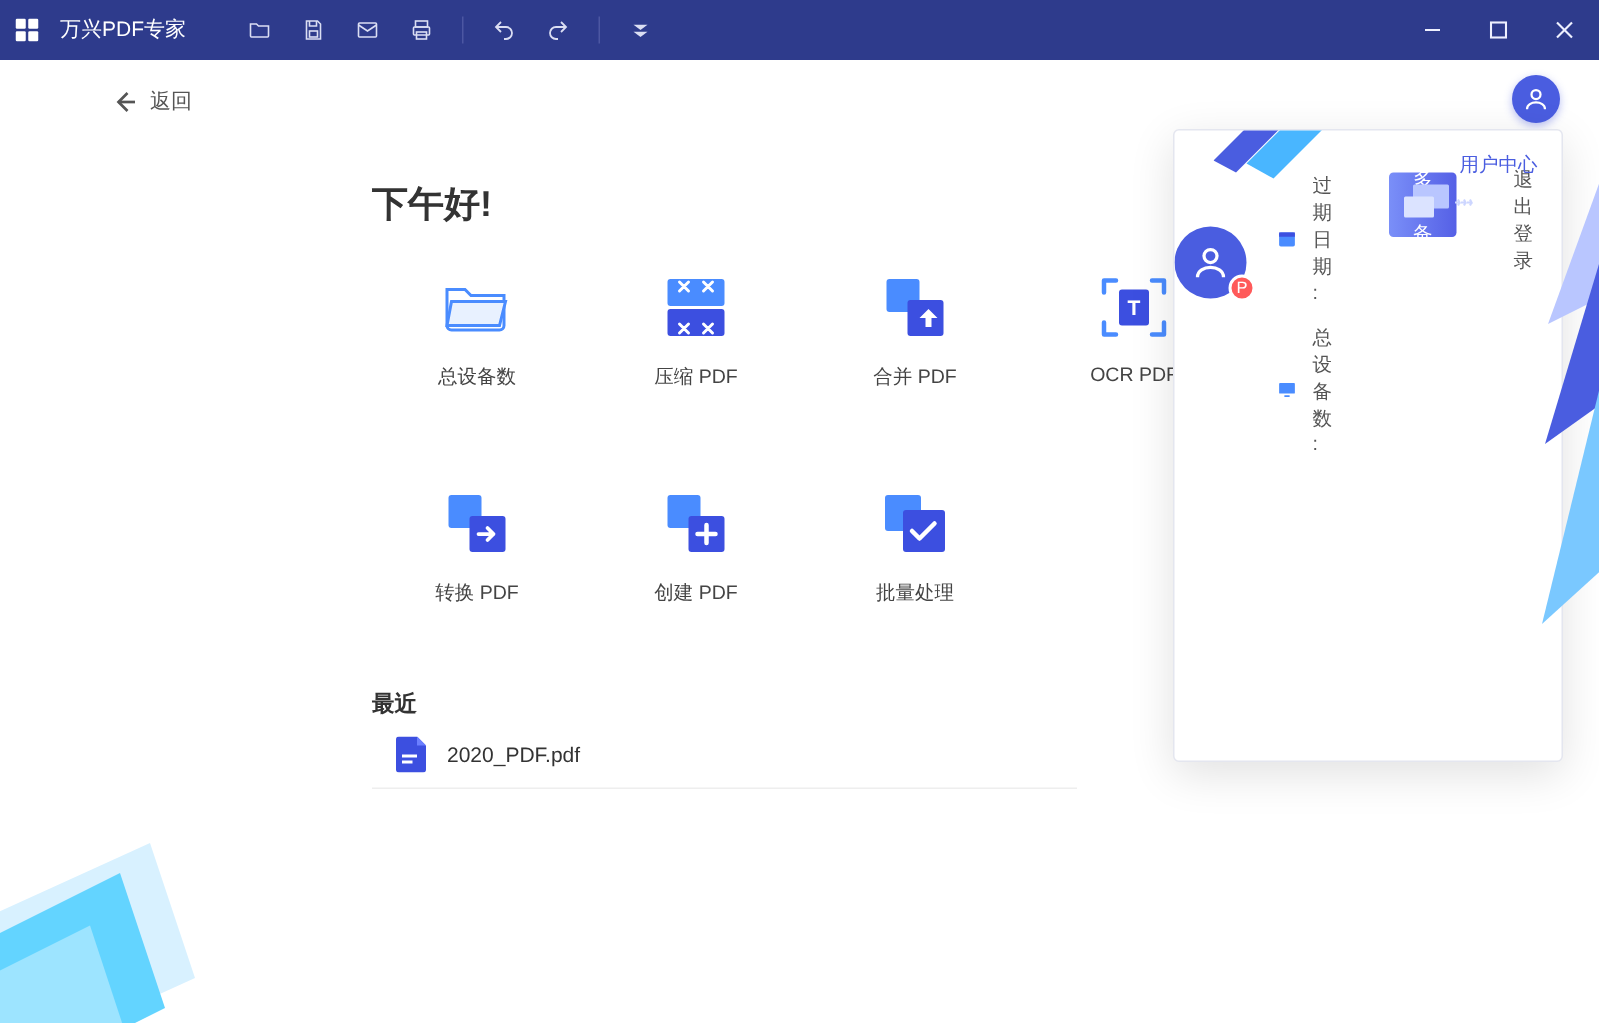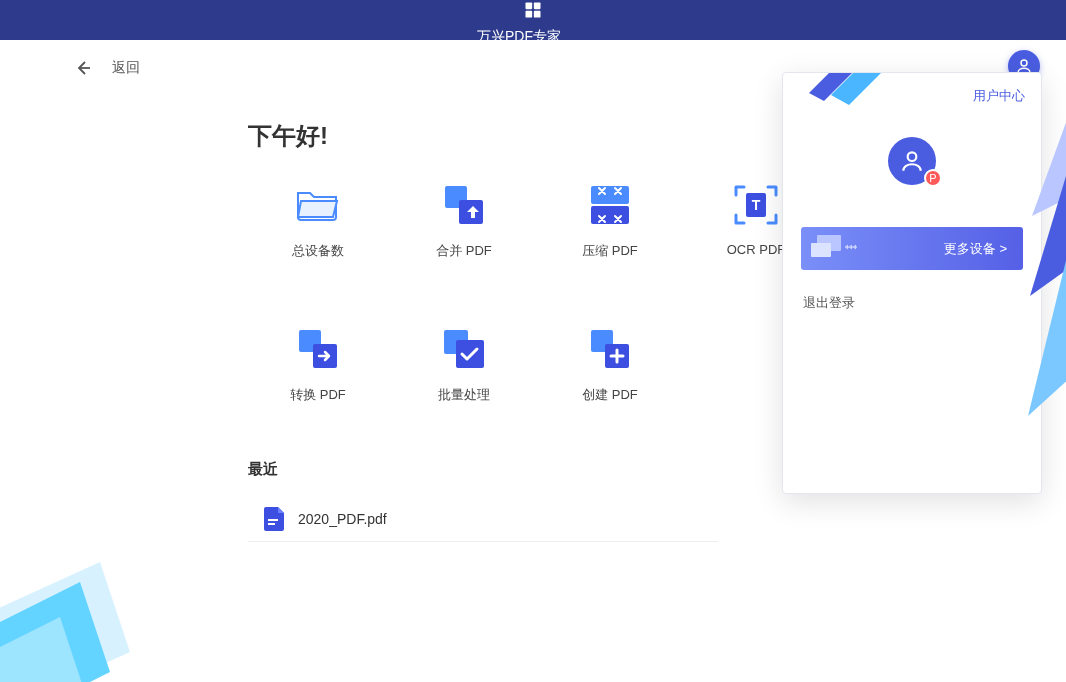--- a/index.html
+++ b/index.html
@@ -3,57 +3,57 @@
 <meta charset="utf-8">
 <style>
   * { box-sizing: border-box; margin: 0; padding: 0; font-family: "Microsoft YaHei", "Segoe UI", sans-serif; }
   body { background: #f5f5f5; display: flex; align-items: center; justify-content: center; height: 100vh; }
   .window {
     width: 1066px; height: 682px; background: #fff; position: relative;
     box-shadow: 0 4px 24px rgba(0,0,0,.15); overflow: hidden;
   }
   .titlebar {
     height: 40px; background: #2e3b8c; display: flex; align-items: center;
-    padding: 0 8px; color: #eef0ff; gap: 8px; flex-direction: column;
+    padding: 0 8px; color: #eef0ff; gap: 8px;
   }
   .logo-icon { width: 20px; height: 20px; display:inline-flex; align-items:center; justify-content:center; }
   .app-title { font-size: 14px; margin-left: 4px; margin-right: 32px; color:#fff;}
   .tb-icons { display:flex; gap:18px; align-items:center; }
   .tb-icon { width:18px; height:18px; display:inline-flex; align-items:center; justify-content:center; opacity:.9; cursor:pointer;}
   .tb-sep { width:1px; height:18px; background:#4c57a2;}
   .tb-right { margin-left:auto; display:flex; gap:14px; }
   .winctl { width:30px; height:40px; display:inline-flex; align-items:center; justify-content:center; cursor:pointer;}
   .content { position:relative; height: calc(100% - 40px); background:#fff; }
-  .back-row { display:flex; align-items:center; gap:20px; padding: 18px 24px 0 72px; color:#555; font-size:14px;}
+  .back-row { display:flex; align-items:center; gap:8px; padding: 18px 24px 0 72px; color:#555; font-size:14px;}
   .back-arrow { cursor:pointer; color:#555; display:inline-flex;}
   .greeting { font-size:24px; font-weight:700; color:#333; margin: 42px 0 30px 248px;}
   .actions { display:grid; grid-template-columns: repeat(4, 140px); gap: 66px 6px; margin-left: 248px;}
   .action { display:flex; flex-direction:column; align-items:center; gap:14px; cursor:pointer; }
   .action-icon { width:46px; height:46px; display:flex; align-items:center; justify-content:center;}
   .action-label { font-size:13px; color:#444; }
-  .recent-title { font-size:15px; font-weight:700; color:#333; margin: 56px 0 18px 248px;}
+  .recent-title { font-size:15px; font-weight:700; color:#333; margin: 56px 0 2px 248px;}
   .recent-item { display:flex; align-items:center; gap:14px; margin-left:248px; padding: 10px 16px; border-bottom:1px solid #eee; width:470px; cursor:pointer;}
   .file-icon{width:20px;height:24px;}
   .file-name{ font-size:14px; color:#333;}
   
   .deco-bl { position:absolute; left:-20px; bottom:-40px; width:160px; height:200px;}
   .deco-right { position:absolute; right:-6px; top:56px; width:50px; height:620px; overflow:hidden;}
 
   
   .account-btn {
     position:absolute; top:10px; right:26px; width:32px; height:32px; border-radius:50%;
     background:#4a5de0; display:flex; align-items:center; justify-content:center; cursor:pointer;
     box-shadow: 0 2px 6px rgba(74,93,224,.4);
   }
   
   .user-panel {
-    position:absolute; right:24px; top:32px; width:260px; height:422px;
+    position:absolute; right:24px; top:46px; width:260px; height:422px;
     background:#fff; border:1px solid #e4e6ef; border-radius:4px;
     box-shadow: 0 8px 30px rgba(0,0,0,.12); overflow:hidden;
-    display:flex; flex-direction:column;
+    display:flex; flex-direction:row;
   }
   .panel-deco { position:absolute; top:-20px; left:26px; }
   .panel-link { position:absolute; top:14px; right:16px; color:#4a5de0; font-size:13px; cursor:pointer;}
   .avatar { margin: 64px auto 14px; width:48px; height:48px; position:relative;}
   .avatar-circle { width:48px; height:48px; border-radius:50%; background:#4a5de0; display:flex; align-items:center; justify-content:center;}
   .avatar-badge { position:absolute; right:-6px; bottom:-2px; width:18px; height:18px; border-radius:50%; background:#ff5a5a; color:#fff; font-size:11px; display:flex; align-items:center; justify-content:center; border:2px solid #fff;}
   .plan-row { display:flex; align-items:center; justify-content:center; gap:14px; margin-top:6px;}
   .plan-pill { background:#fdecec; color:#ff5a5a; font-size:12px; padding:6px 18px; border-radius:14px; display:inline-block; cursor:default;}
   .refresh-icon { color:#999; cursor:pointer; font-size:14px;}
   .info-block { margin: 28px 20px 0; display:flex; flex-direction:column; gap:14px; font-size:13px; color:#555;}
@@ -174,42 +174,42 @@
             <path d="M3 8h12l4 4h22v20a3 3 0 0 1-3 3H6a3 3 0 0 1-3-3V8z" stroke="#4a8cff" stroke-width="2"></path>
             <path d="M6 16h36l-4 16H3l3-16z" fill="#e8f1ff" stroke="#4a8cff" stroke-width="2"></path>
           </svg>
         </span>
         <span class="action-label">总设备数</span>
       </div>
 
       <div class="action">
         <span class="action-icon">
           <svg width="42" height="42" viewBox="0 0 42 42">
-            <rect x="2" y="2" width="22" height="22" rx="2" fill="#4a8cff"></rect>
-            <rect x="16" y="16" width="24" height="24" rx="2" fill="#3c4fe0"></rect>
-            <path d="M30 22l-6 6h4v6h4v-6h4z" fill="#fff"></path>
-          </svg>
-        </span>
-        <span class="action-label">合并 PDF</span>
-      </div>
-
-      <div class="action">
-        <span class="action-icon">
-          <svg width="42" height="42" viewBox="0 0 42 42">
             <rect x="2" y="2" width="38" height="18" rx="2" fill="#4a8cff"></rect>
             <rect x="2" y="22" width="38" height="18" rx="2" fill="#3c4fe0"></rect>
             <path d="M10 4l6 6M10 10l6-6M32 4l-6 6M32 10l-6-6" stroke="#fff" stroke-width="2" stroke-linecap="round"></path>
             <path d="M10 38l6-6M10 32l6 6M32 38l-6-6M32 32l-6 6" stroke="#fff" stroke-width="2" stroke-linecap="round"></path>
           </svg>
         </span>
         <span class="action-label">压缩 PDF</span>
       </div>
 
       <div class="action">
         <span class="action-icon">
+          <svg width="42" height="42" viewBox="0 0 42 42">
+            <rect x="2" y="2" width="22" height="22" rx="2" fill="#4a8cff"></rect>
+            <rect x="16" y="16" width="24" height="24" rx="2" fill="#3c4fe0"></rect>
+            <path d="M30 22l-6 6h4v6h4v-6h4z" fill="#fff"></path>
+          </svg>
+        </span>
+        <span class="action-label">合并 PDF</span>
+      </div>
+
+      <div class="action">
+        <span class="action-icon">
           <svg width="44" height="40" viewBox="0 0 44 40" fill="none">
             <path d="M2 2h8M2 2v8M42 2h-8M42 2v8M2 38h8M2 38v-8M42 38h-8M42 38v-8" stroke="#4a8cff" stroke-width="3" stroke-linecap="round"></path>
             <rect x="12" y="8" width="20" height="24" rx="2" fill="#3c4fe0"></rect>
             <text x="22" y="25" text-anchor="middle" fill="#fff" font-size="14" font-weight="700">T</text>
           </svg>
         </span>
         <span class="action-label">OCR PDF</span>
       </div>
 
       <div class="action">
@@ -218,38 +218,38 @@
             <rect x="2" y="2" width="22" height="22" rx="2" fill="#4a8cff"></rect>
             <rect x="16" y="16" width="24" height="24" rx="2" fill="#3c4fe0"></rect>
             <path d="M22 28h10l-4-4m4 4-4 4" stroke="#fff" stroke-width="2.5" fill="none" stroke-linecap="round" stroke-linejoin="round"></path>
           </svg>
         </span>
         <span class="action-label">转换 PDF</span>
       </div>
 
       <div class="action">
         <span class="action-icon">
+          <svg width="42" height="42" viewBox="0 0 42 42">
+            <rect x="2" y="2" width="22" height="22" rx="2" fill="#4a8cff"></rect>
+            <rect x="16" y="16" width="24" height="24" rx="2" fill="#3c4fe0"></rect>
+            <path d="M28 22v12M22 28h12" stroke="#fff" stroke-width="3" stroke-linecap="round"></path>
+          </svg>
+        </span>
+        <span class="action-label">创建 PDF</span>
+      </div>
+
+      <div class="action">
+        <span class="action-icon">
           <svg width="44" height="42" viewBox="0 0 44 42">
             <rect x="2" y="2" width="24" height="24" rx="2" fill="#4a8cff"></rect>
             <rect x="14" y="12" width="28" height="28" rx="2" fill="#3c4fe0"></rect>
             <path d="M20 26l5 5 10-10" stroke="#fff" stroke-width="3" fill="none" stroke-linecap="round" stroke-linejoin="round"></path>
           </svg>
         </span>
         <span class="action-label">批量处理</span>
-      </div>
-
-      <div class="action">
-        <span class="action-icon">
-          <svg width="42" height="42" viewBox="0 0 42 42">
-            <rect x="2" y="2" width="22" height="22" rx="2" fill="#4a8cff"></rect>
-            <rect x="16" y="16" width="24" height="24" rx="2" fill="#3c4fe0"></rect>
-            <path d="M28 22v12M22 28h12" stroke="#fff" stroke-width="3" stroke-linecap="round"></path>
-          </svg>
-        </span>
-        <span class="action-label">创建 PDF</span>
       </div>
     </div>
 
     <div class="recent-title">最近</div>
     <div class="recent-item">
       <span class="file-icon">
         <svg width="20" height="24" viewBox="0 0 20 24">
             <path d="M2 0h12l6 6v16a2 2 0 0 1-2 2H2a2 2 0 0 1-2-2V2a2 2 0 0 1 2-2z" fill="#3c4fe0"></path>
             <path d="M14 0v6h6" fill="#6b7fff"></path>
             <rect x="4" y="12" width="10" height="2" fill="#fff"></rect>
@@ -277,20 +277,40 @@
         <div class="avatar-circle">
           <svg width="26" height="26" viewBox="0 0 24 24" fill="none" stroke="#fff" stroke-width="2">
               <circle cx="12" cy="8" r="4"></circle>
               <path d="M4 21c0-4 4-6 8-6s8 2 8 6"></path>
             </svg>
         </div>
         <div class="avatar-badge">P</div>
       </div>
 
 
+      <div class="info-block">
+        <div class="info-row">
+          <span class="info-icon">
+            <svg width="14" height="14" viewBox="0 0 24 24" fill="#4a8cff">
+                <rect x="3" y="5" width="18" height="16" rx="2"></rect>
+                <rect x="3" y="5" width="18" height="5" fill="#3c4fe0"></rect>
+              </svg>
+          </span>
+          <span>过期日期 :</span>
+        </div>
+        <div class="info-row">
+          <span class="info-icon">
+            <svg width="14" height="14" viewBox="0 0 24 24" fill="#4a8cff">
+                <rect x="3" y="4" width="18" height="12" rx="1"></rect>
+                <rect x="9" y="18" width="6" height="2"></rect>
+              </svg>
+          </span>
+          <span>总设备数 :</span>
+        </div>
+      </div>
 
       <div class="more-devices">
         <svg class="dev-deco" width="48" height="28" viewBox="0 0 48 28">
           <rect x="6" y="2" width="24" height="16" rx="1" fill="#b9c6ff"></rect>
           <rect x="0" y="10" width="20" height="14" rx="1" fill="#dbe3ff"></rect>
           <path d="M34 14h3l-1-2m1 2-1 2 M38 14h3l-1-2m1 2-1 2 M42 14h3l-1-2m1 2-1 2" stroke="#cdd6ff" stroke-width="1.4" fill="none"></path>
         </svg>
         <span>更多设备 &gt;</span>
       </div>
 

